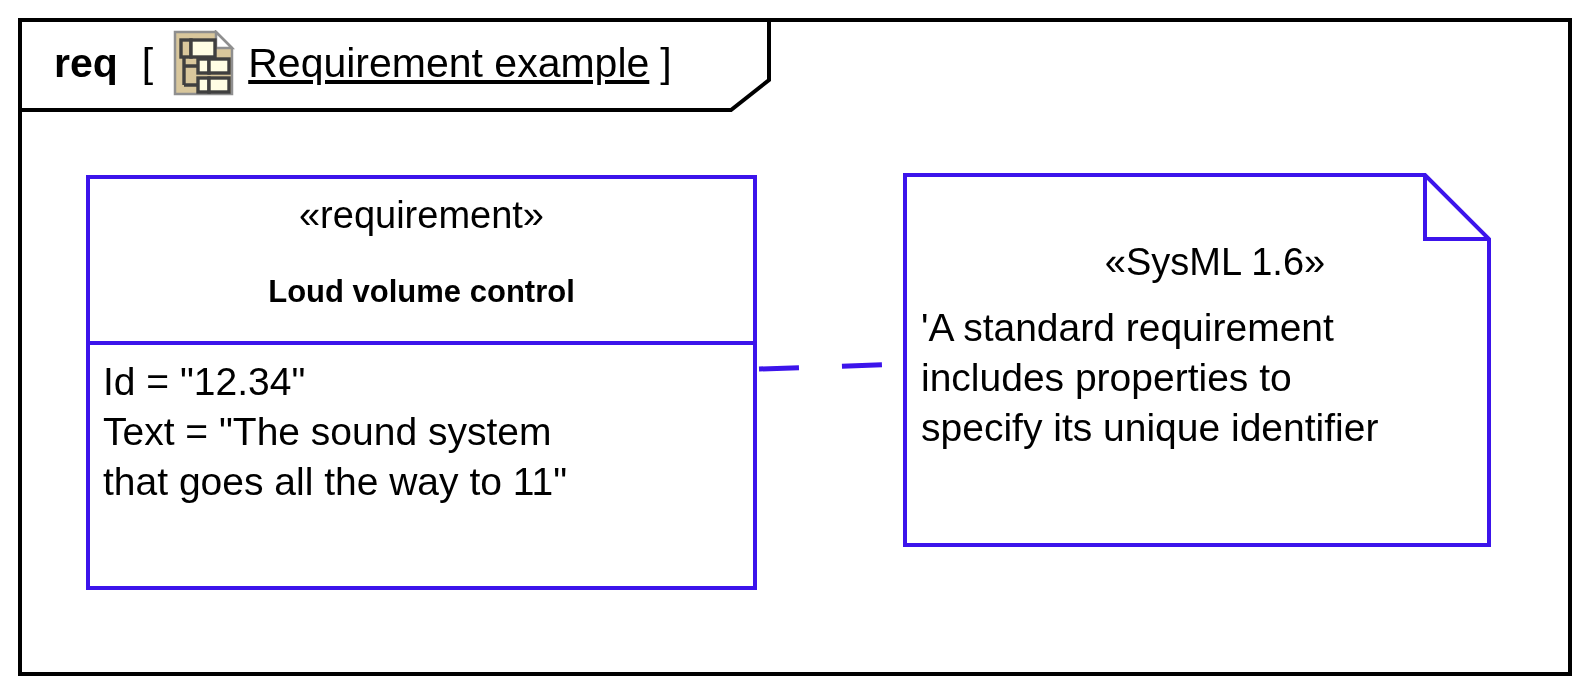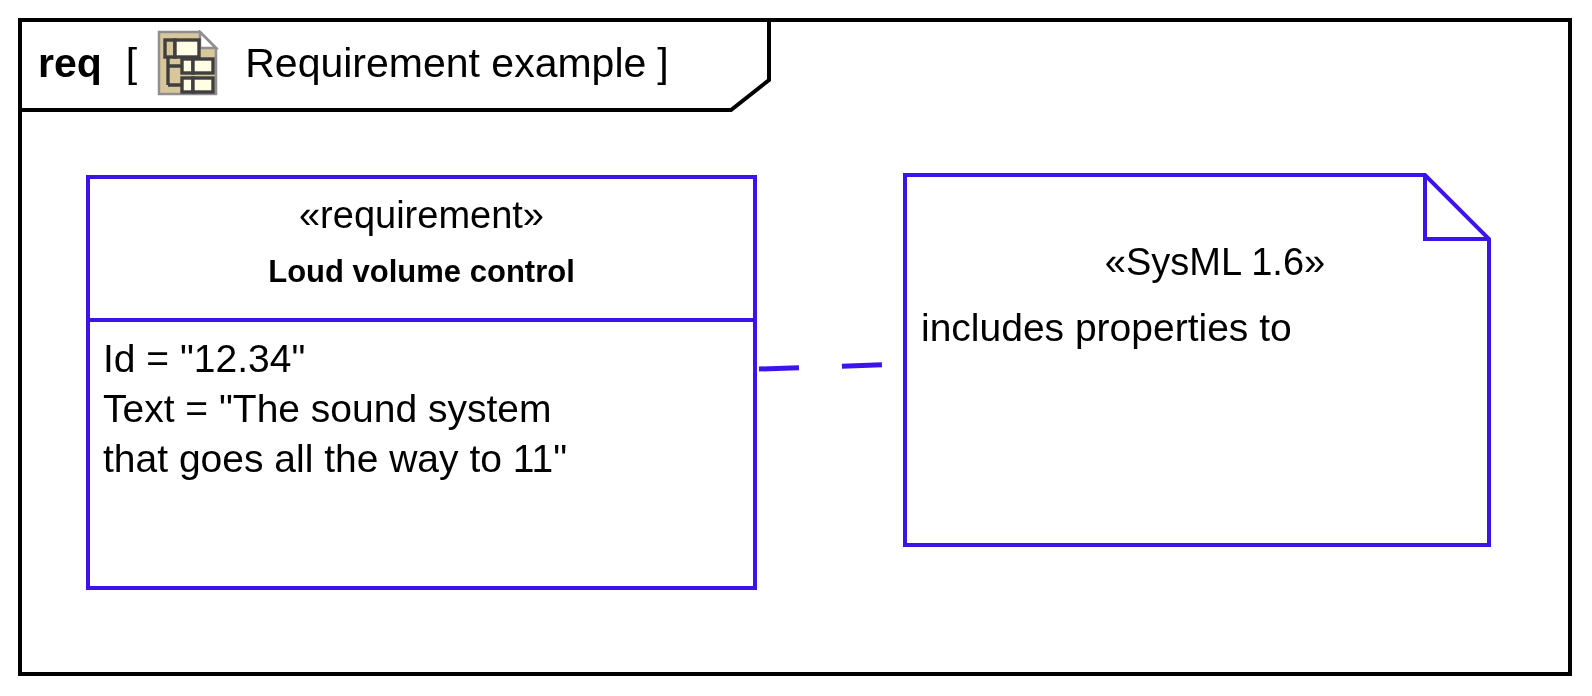--- a/index.html
+++ b/index.html
@@ -36,56 +36,56 @@
     stroke: var(--frame-border, #000);
     stroke-width: 4;
     stroke-linejoin: miter;
   }
   .tab-row {
     position: absolute;
     left: 18px; top: 18px;
     width: 736px; height: 90px;
     display: flex;
     align-items: center;
-    padding-left: 20px;
+    padding-left: 36px;
     box-sizing: border-box;
     font-size: 41px;
     white-space: nowrap;
   }
   .tab-keyword { font-weight: bold; }
   .tab-open-bracket { margin-left: 24px; }
   .tab-icon { margin-left: 16px; width: 66px; height: 66px; flex: 0 0 auto; }
-  .tab-name { margin-left: 26px; }
+  .tab-name { margin-left: 13px; text-decoration: underline; }
   .tab-close-bracket { margin-left: 11px; }
 
   
   .tab-icon .doc { fill: var(--icon-tan, #D9C79C); stroke: var(--icon-gray, #8F8F8F); stroke-width: 2.5; stroke-linejoin: miter; }
   .tab-icon .fold { fill: #ffffff; stroke: var(--icon-gray, #8F8F8F); stroke-width: 2.5; stroke-linejoin: miter; }
   .tab-icon .cell { fill: var(--icon-cream, #FFFDE4); stroke: var(--icon-dark, #3F3F3F); stroke-width: 3.4; }
   .tab-icon .cell-tan { fill: var(--icon-tan, #D9C79C); stroke: var(--icon-dark, #3F3F3F); stroke-width: 3.4; }
   .tab-icon .wire { fill: none; stroke: var(--icon-dark, #3F3F3F); stroke-width: 3.4; }
 
   
   .req-box {
     position: absolute;
     left: 86px; top: 175px;
     width: 671px; height: 415px;
     box-sizing: border-box;
     border: 4px solid var(--box-border, #3C14EB);
     background: #ffffff;
   }
   .req-header {
     box-sizing: border-box;
-    height: 143px;
+    height: 166px;
     border-bottom: 4px solid var(--box-border, #3C14EB);
     display: flex;
     flex-direction: column;
     align-items: center;
     padding-top: 14px;
-    gap: 12px;
+    gap: 32px;
   }
   .req-stereotype { font-size: 38px; line-height: 44px; }
   .req-name { font-size: 31px; line-height: 46px; font-weight: bold; }
   .req-body {
     padding: 12px 13px;
     font-size: 39px;
     line-height: 50px;
     white-space: nowrap;
   }
 
@@ -178,16 +178,18 @@
   <svg class="connector" viewBox="0 0 156 16">
     <line x1="6" y1="11" x2="152" y2="6"></line>
   </svg>
 
   <svg class="note-shape" viewBox="0 0 590 376">
     <path class="outline" d="M2,2 H522 L586,66 V372 H2 Z"></path>
     <path class="flap" d="M522,2 V66 H586"></path>
   </svg>
   <div class="note-stereotype">«SysML 1.6»</div>
   <div class="note-body">
+    <div>'A standard requirement</div>
     <div>includes properties to</div>
+    <div>specify its unique identifier</div>
   </div>
 
 </div>
 
 </body></html>

